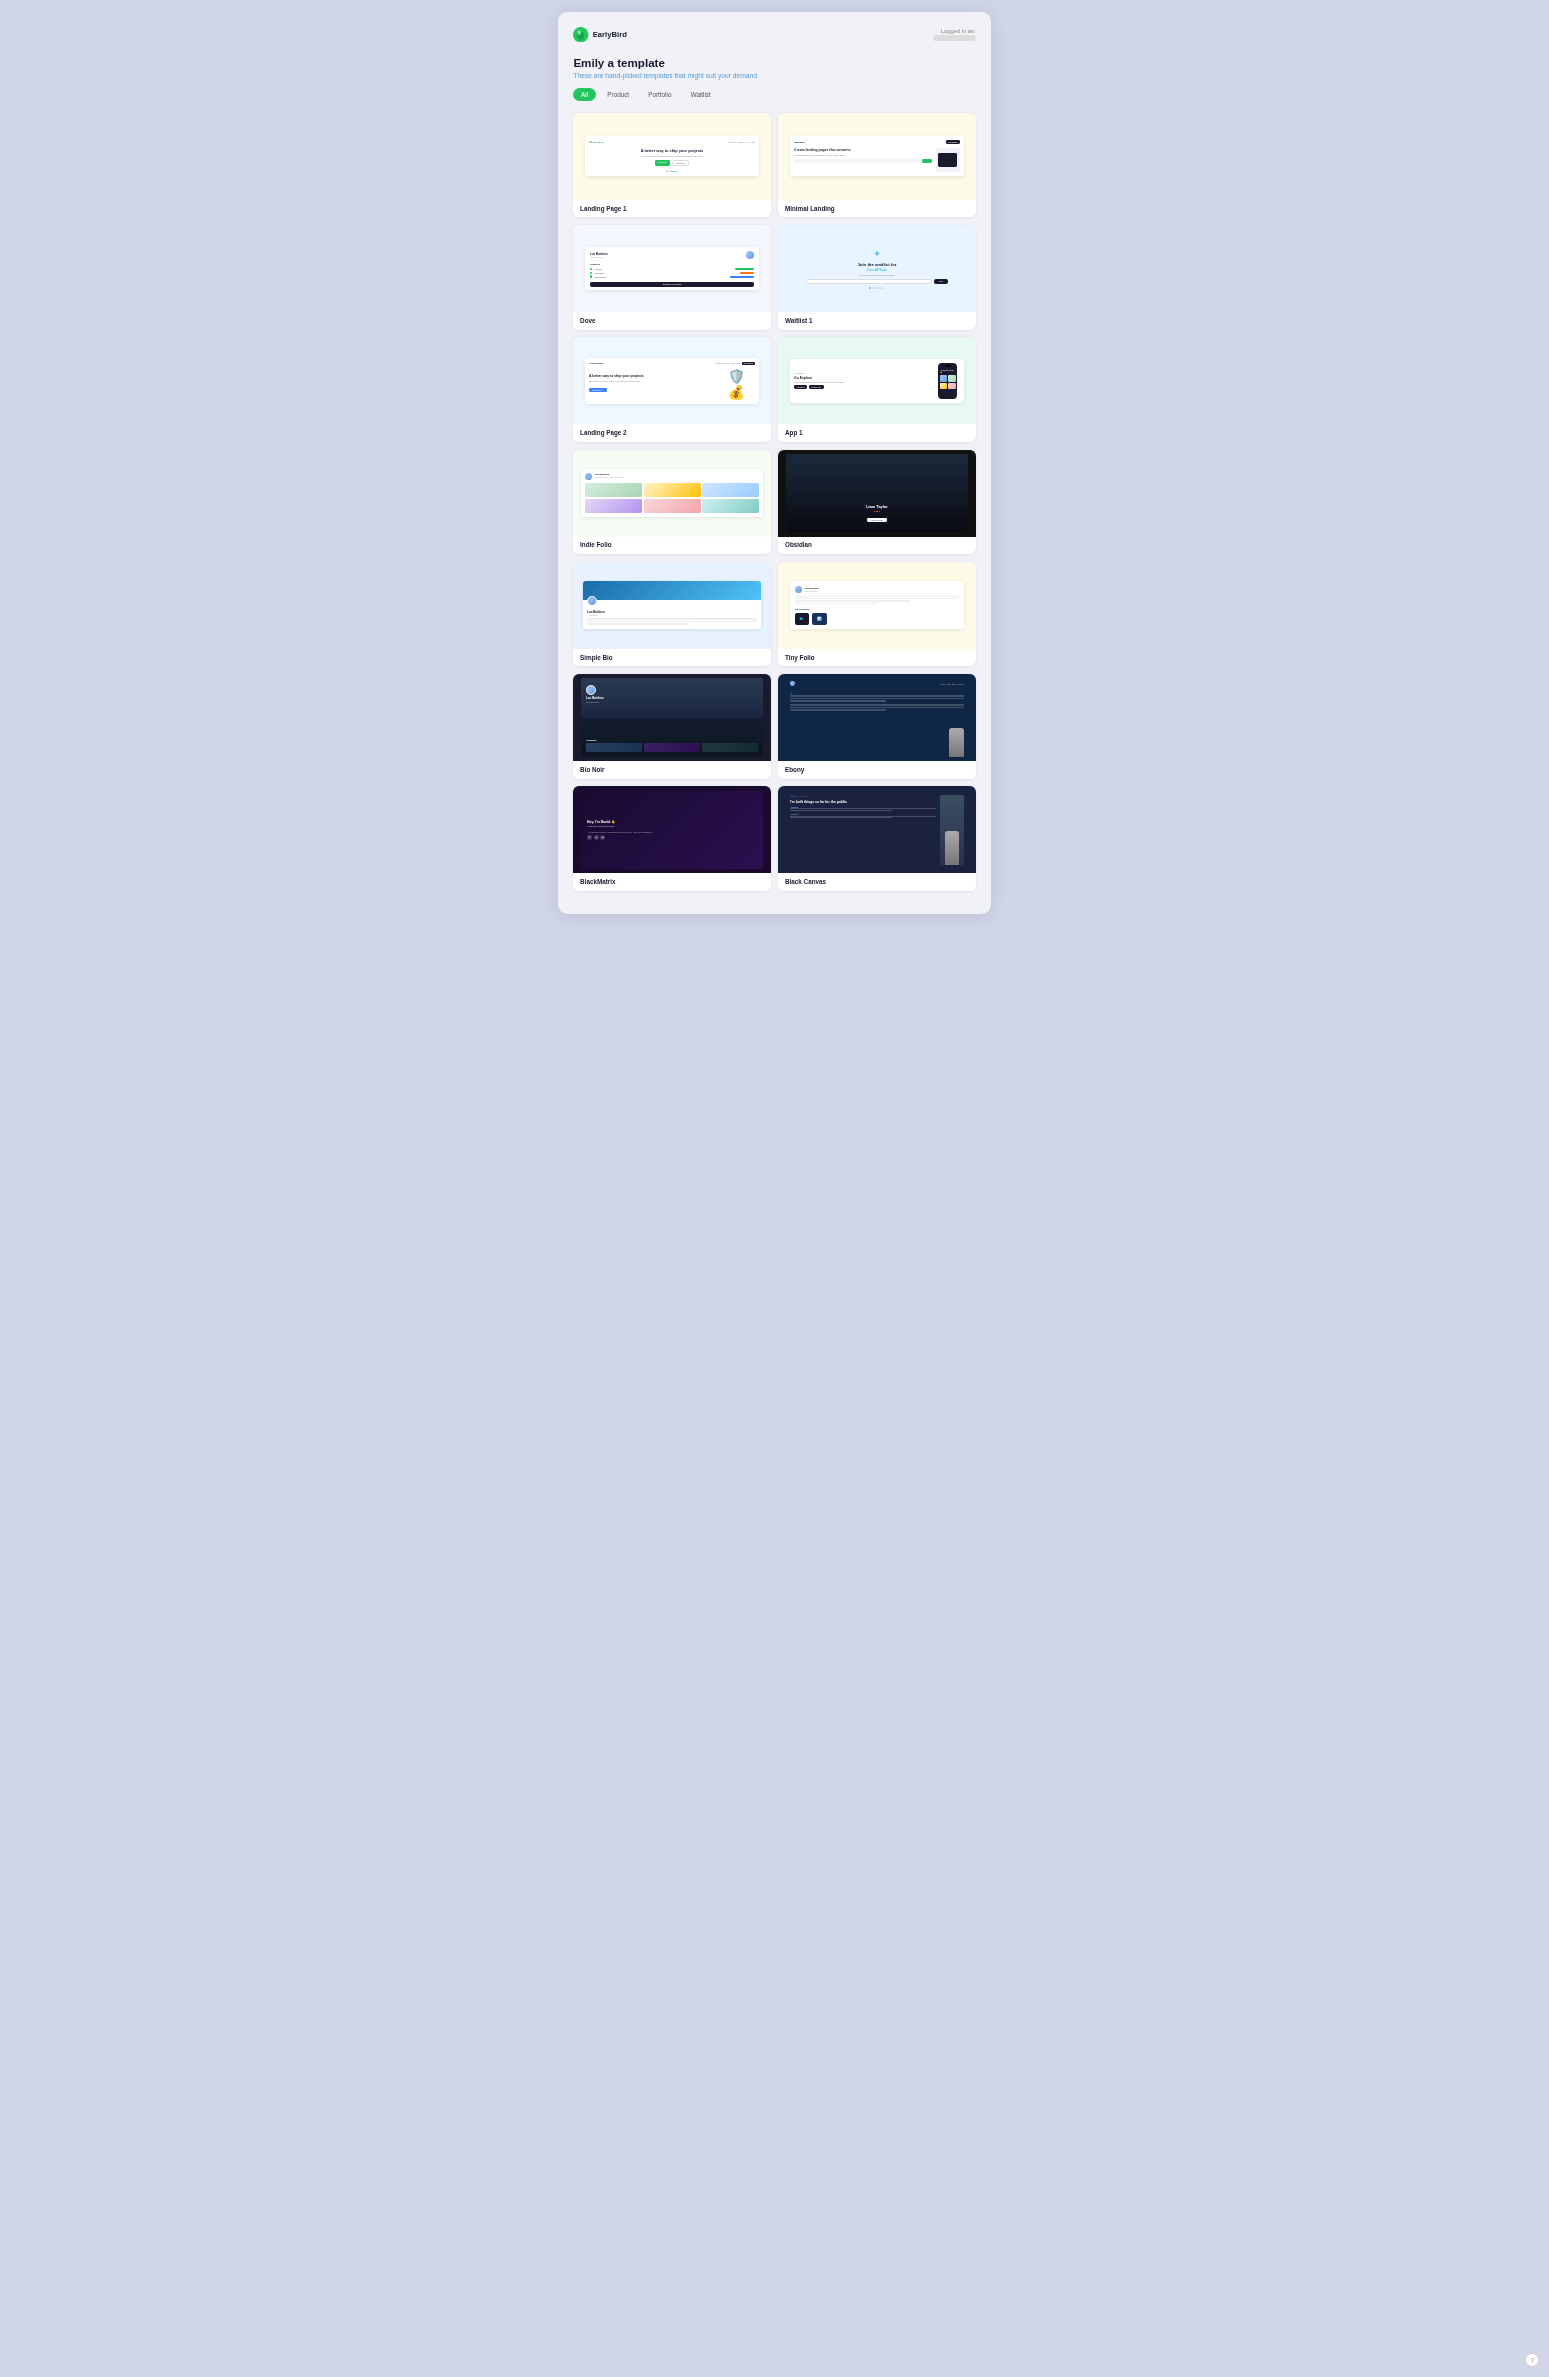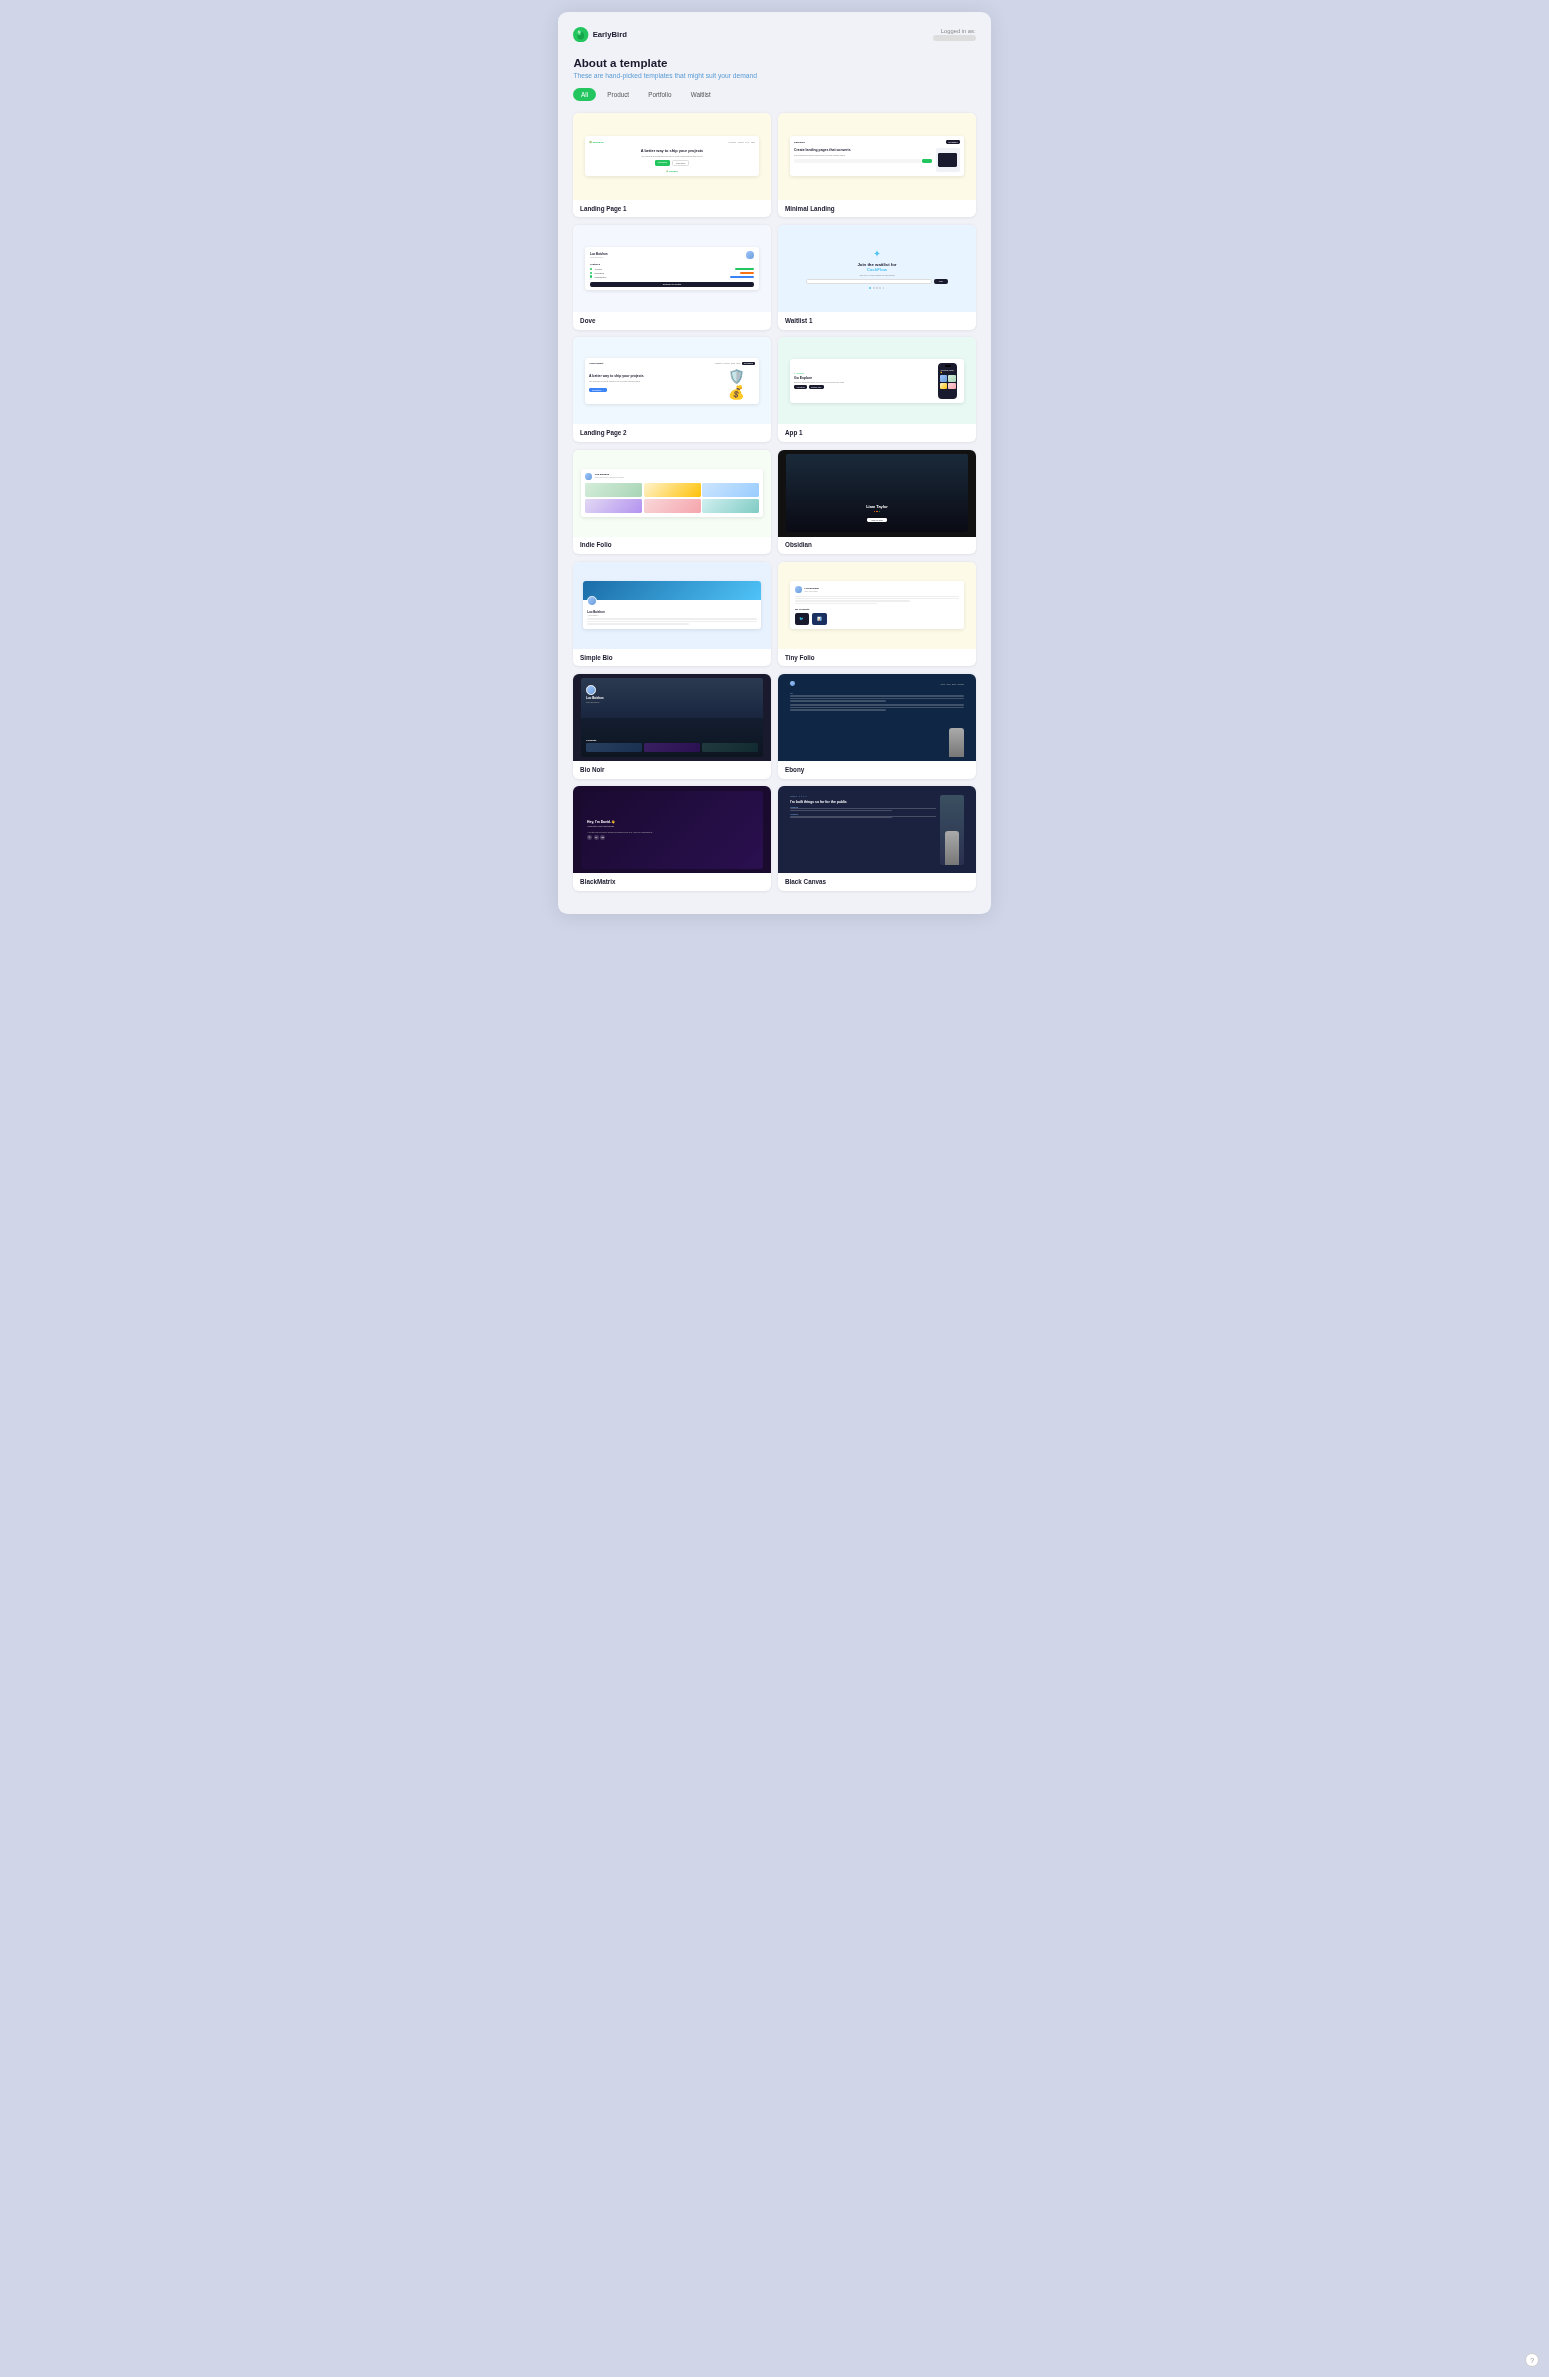--- a/index.html
+++ b/index.html
@@ -564,21 +564,21 @@
         <circle cx="14" cy="9.5" r="0.8" fill="#1a1a2e"></circle>
       </svg>
       <span class="logo-text">EarlyBird</span>
     </div>
     <div class="logged-in">
       <span class="logged-in-label">Logged in as:</span>
       <span class="logged-in-value"></span>
     </div>
   </div>
 
-  <h1 class="page-title">About a template</h1>
+  <h1 class="page-title">Emily a template</h1>
   <p class="page-subtitle">These are hand-picked templates that might suit your demand</p>
 
   <div class="filter-tabs">
     <button class="filter-tab active">All</button>
     <button class="filter-tab">Product</button>
     <button class="filter-tab">Portfolio</button>
     <button class="filter-tab">Waitlist</button>
   </div>
 
   <div class="templates-grid">

